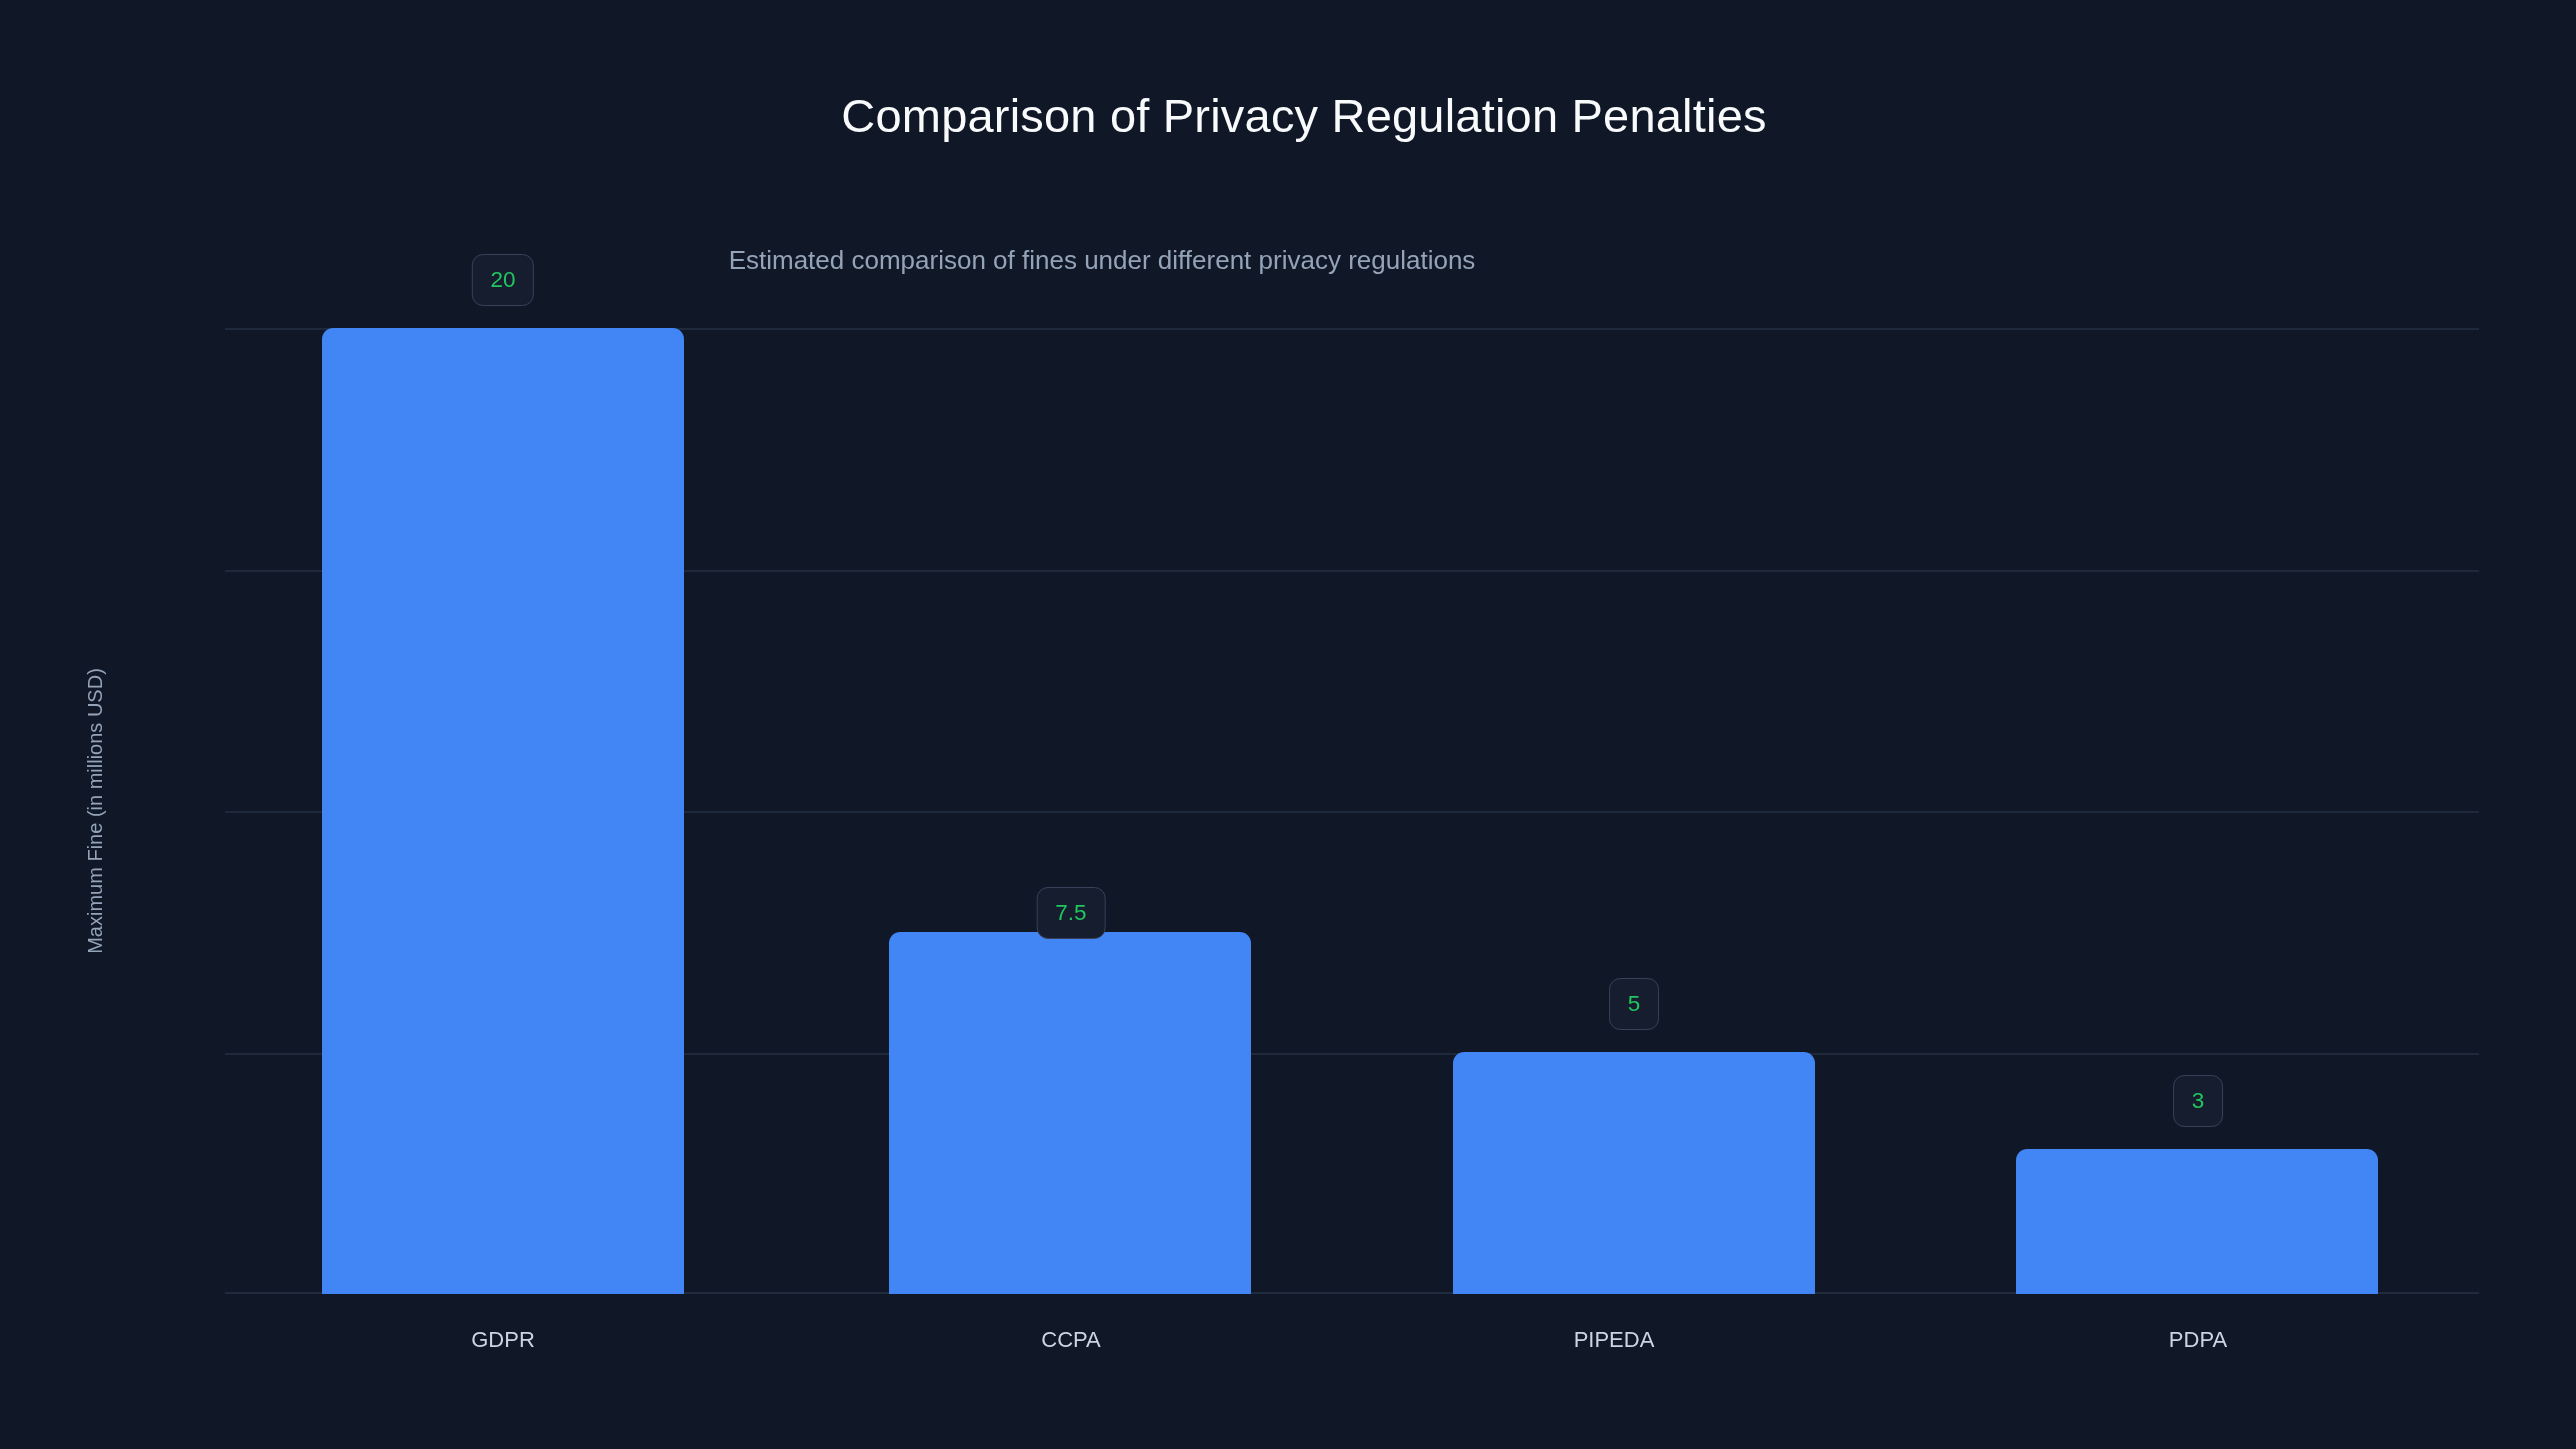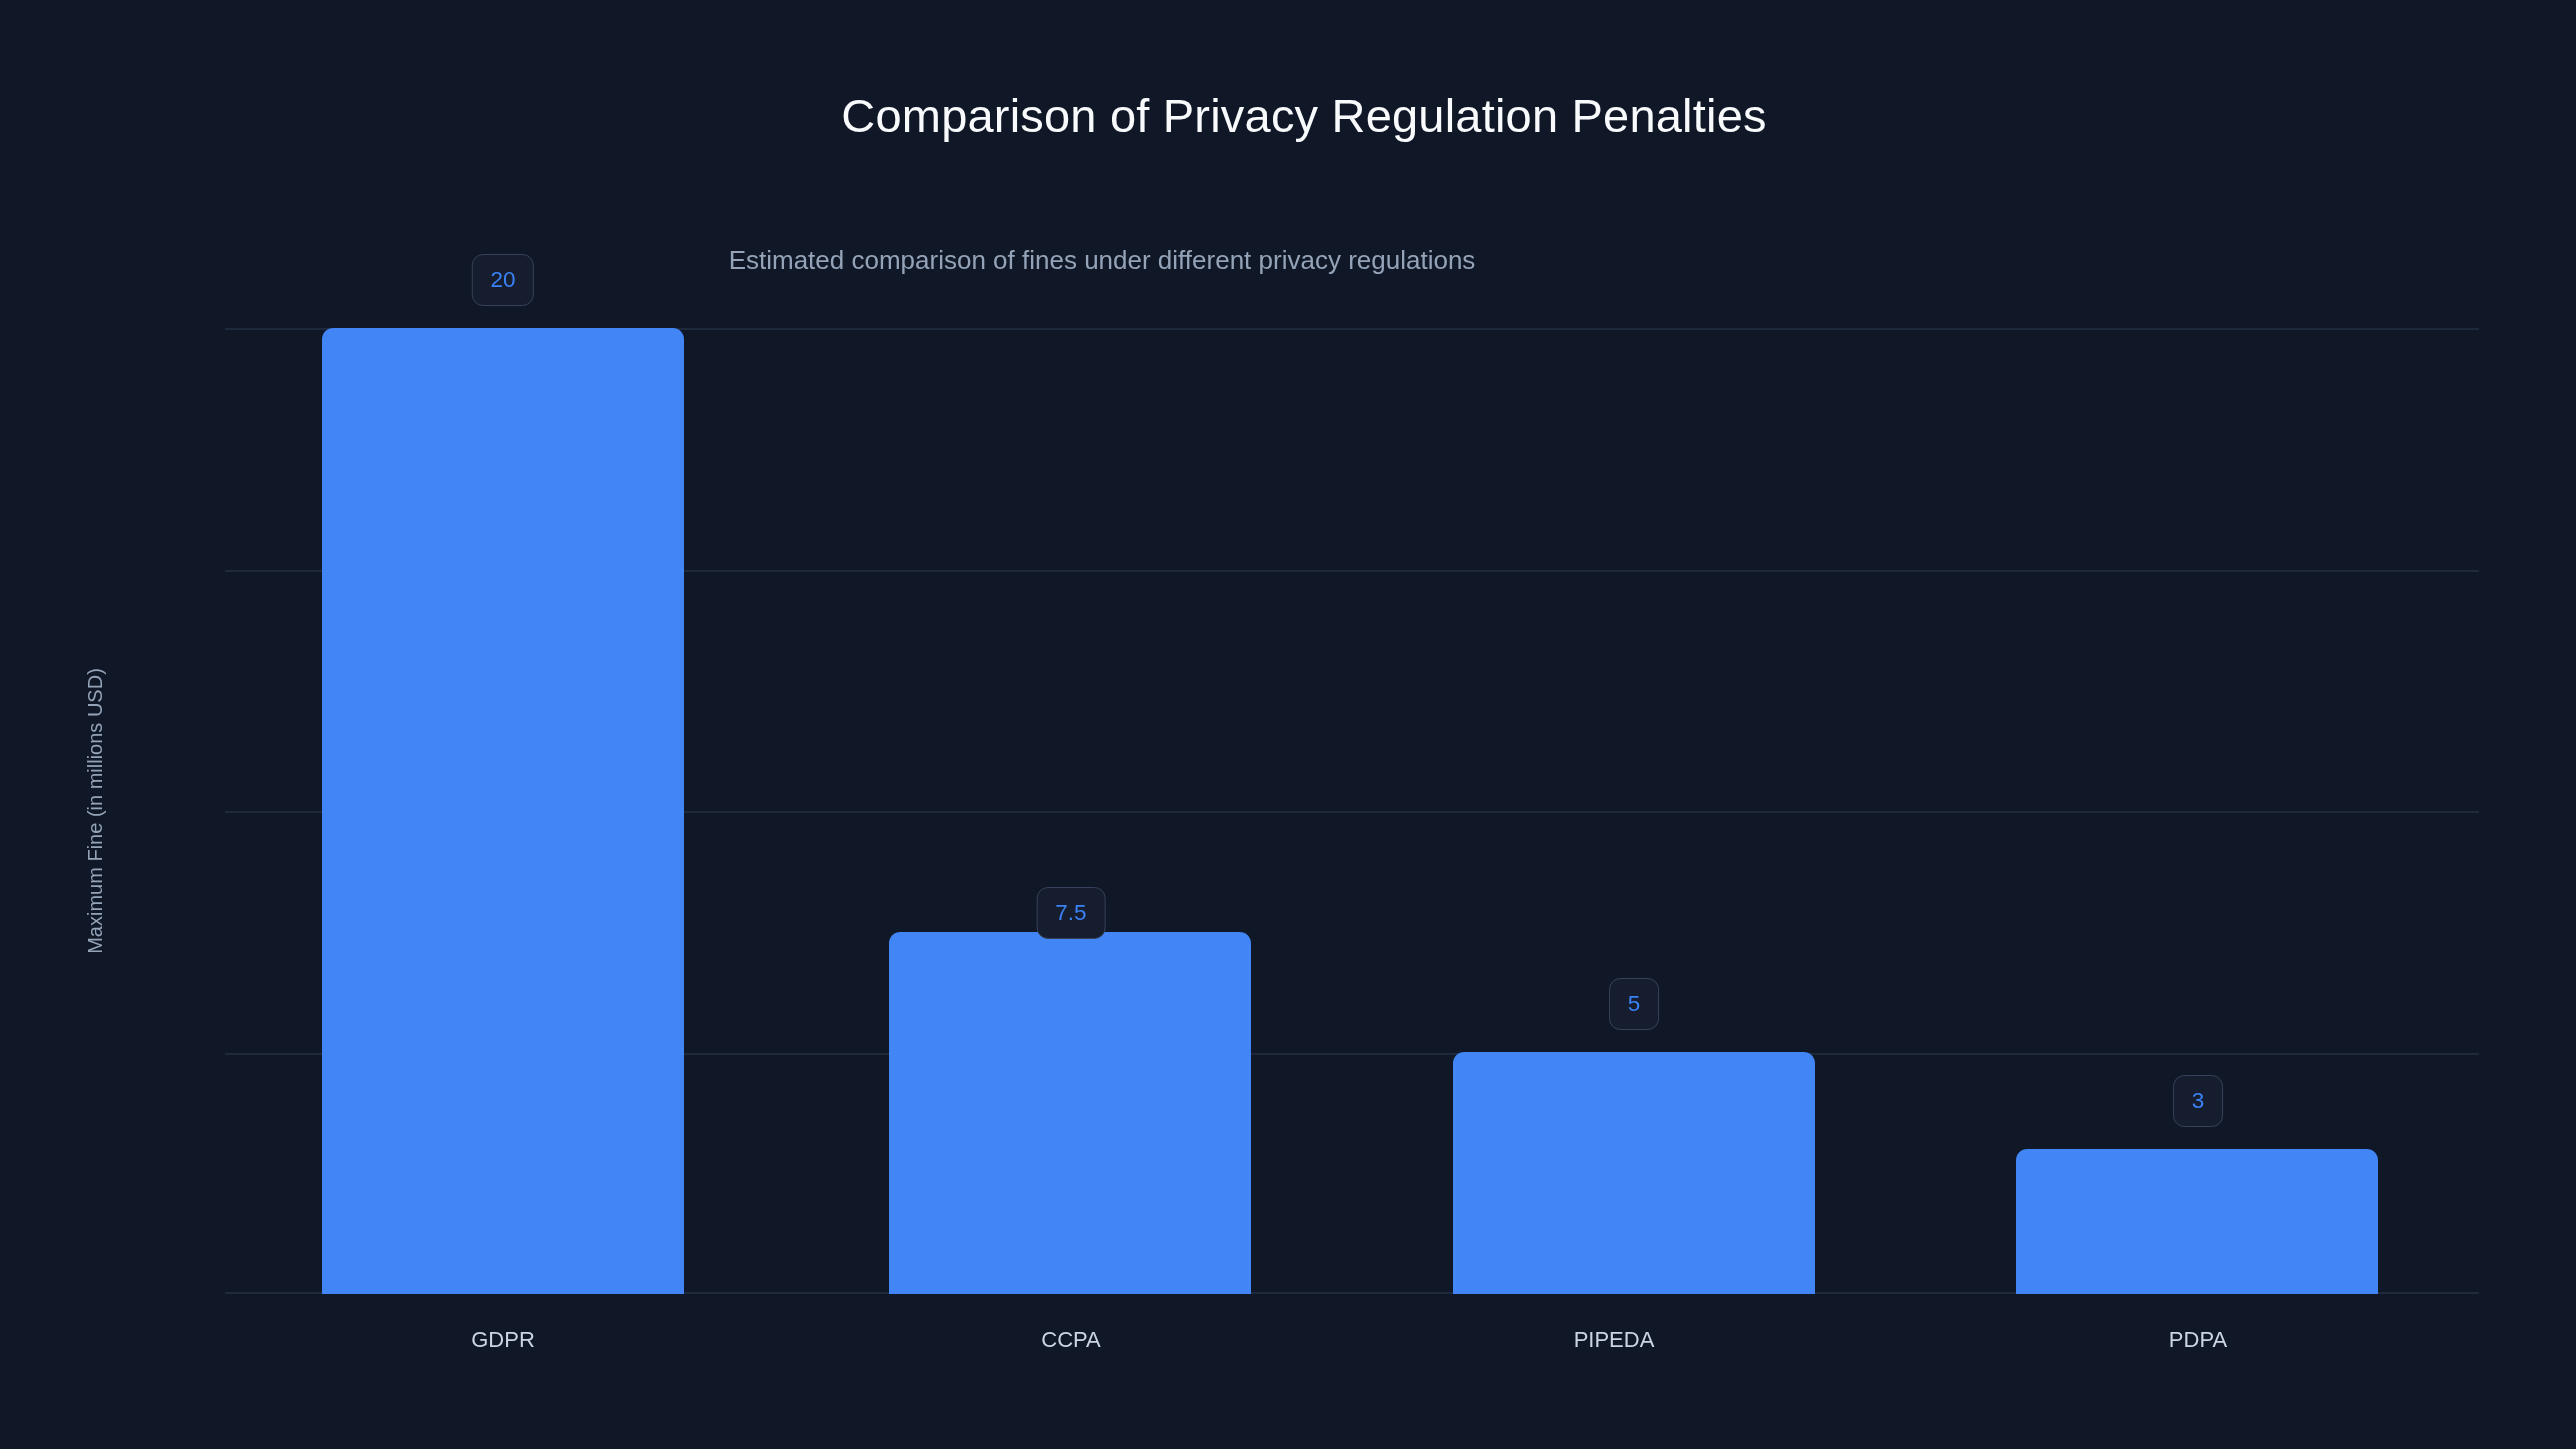--- a/index.html
+++ b/index.html
@@ -85,21 +85,21 @@
     border-radius: 11.3px 11.3px 0 0;
   }
 
   
   .value-badge {
     position: absolute;
     transform: translateX(-50%);
     background: #151d2e;
     border: 1.6px solid #39415a;
     border-radius: 11.3px;
-    color: #3b82f6;
+    color: #22c55e;
     font-size: 22.5px;
     line-height: 1;
     padding: 13.7px 17.7px;
     min-width: 21px;
     text-align: center;
     box-sizing: border-box;
     white-space: nowrap;
   }
 
   

